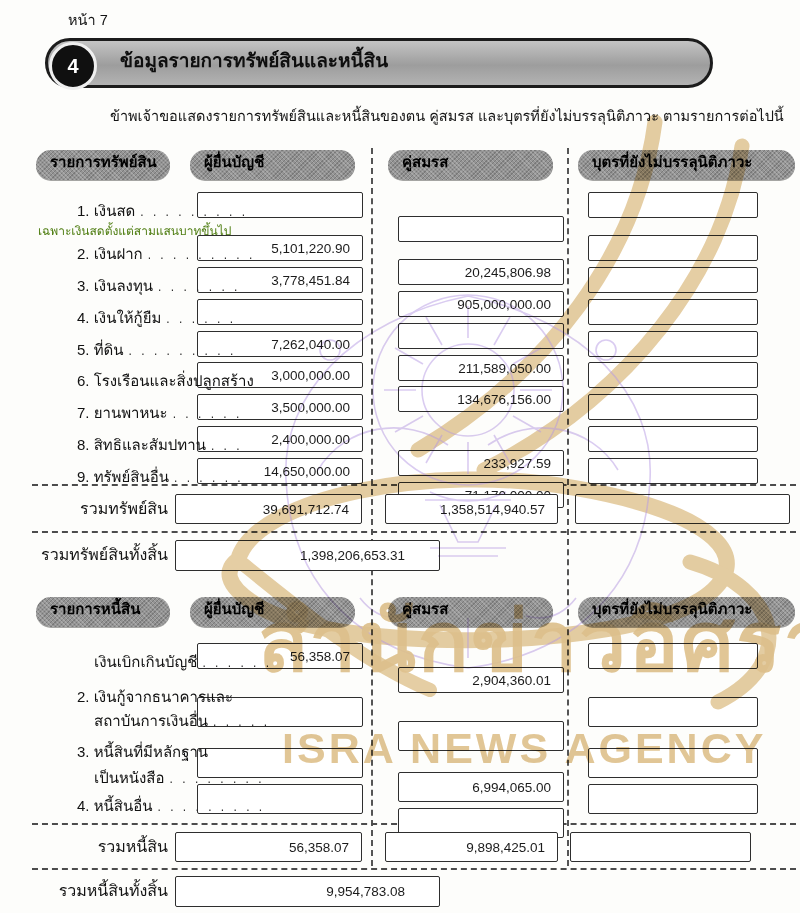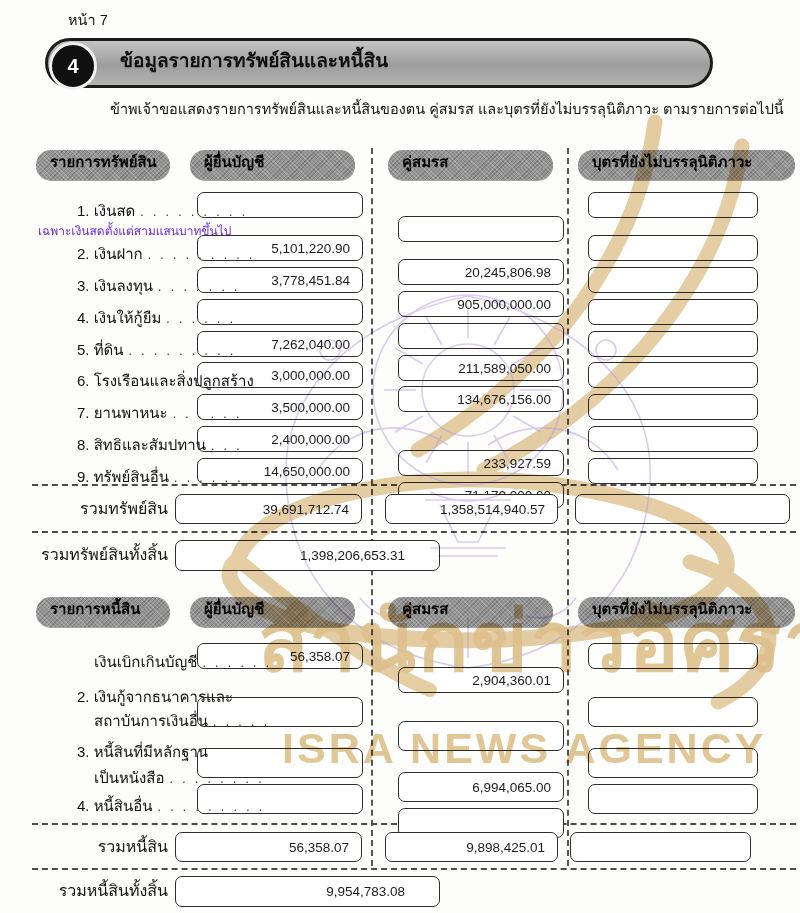--- a/index.html
+++ b/index.html
@@ -3,24 +3,24 @@
 <meta charset="utf-8">
 <style>
   html,body{margin:0;padding:0;background:#e9e9e9;}
   #page{
     position:relative; width:800px; height:913px; margin:0 auto;
     background:#fdfdfb; overflow:hidden;
     font-family:"Liberation Sans",sans-serif; color:#141414;
   }
   .lbl{position:absolute; font-size:15px; line-height:38px; white-space:nowrap; z-index:3; color:#121212;margin-left:39px;}
   .lbl .dots{letter-spacing:3px; font-size:12px; margin-left:5px; color:#2a2a2a;}
-  .note{position:absolute; font-size:12px; z-index:3; color:#6d28d9;}
+  .note{position:absolute; font-size:12px; z-index:3; color:#4d7c0f;}
   .box{
     position:absolute; box-sizing:border-box; background:#fff;
-    border:1.6px solid #2e2e2e; border-radius:7px;
+    border:1.6px solid #2e2e2e; border-radius:2px;
     display:flex; align-items:center; justify-content:flex-end;
     padding-right:12px; font-size:13.5px; color:#1b1b1b; z-index:2;
   }
   .c1{left:197px; width:166px; height:26px;}
   .c2{left:398px; width:166px; height:26px;margin-top:24px;}
   .c3{left:588px; width:170px; height:26px;}
   .t1{left:175px; width:187px; height:30px;}
   .t2{left:385px; width:173px; height:30px;padding-left:48px;}
   .t3{left:575px; width:215px; height:30px;}
   .t3b{left:570px; width:181px; height:30px;}
@@ -51,21 +51,21 @@
     position:absolute; left:1px; top:1px; width:42px; height:42px; border-radius:50%;
     background:#101010; border:3px solid #efefef;
     display:flex; align-items:center; justify-content:center;
     color:#fff; font-weight:bold; font-size:20px;
   }
   #banner-title{
     position:absolute; left:72px; top:0; height:38px; display:flex; align-items:center;
     font-weight:bold; font-size:19px; color:#0e0e0e;
   }
   #page-label{position:absolute; left:68px; top:8px; font-size:14.5px; z-index:3;}
-  #intro{position:absolute; left:110px; top:97px; font-size:14.5px; z-index:3;}
+  #intro{position:absolute; left:110px; top:104px; font-size:14.5px; z-index:3;}
   #watermark{
     position:absolute; left:0; top:0; width:800px; height:913px;
     z-index:5; pointer-events:none; mix-blend-mode:multiply;
   }
   #wm-thai{
     position:absolute; left:258px; top:596px; width:540px;
     font-size:84px; font-weight:bold; color:#dfc28e; letter-spacing:2px;
     line-height:1.1; opacity:.92; white-space:nowrap;
   }
   #wm-latin{

